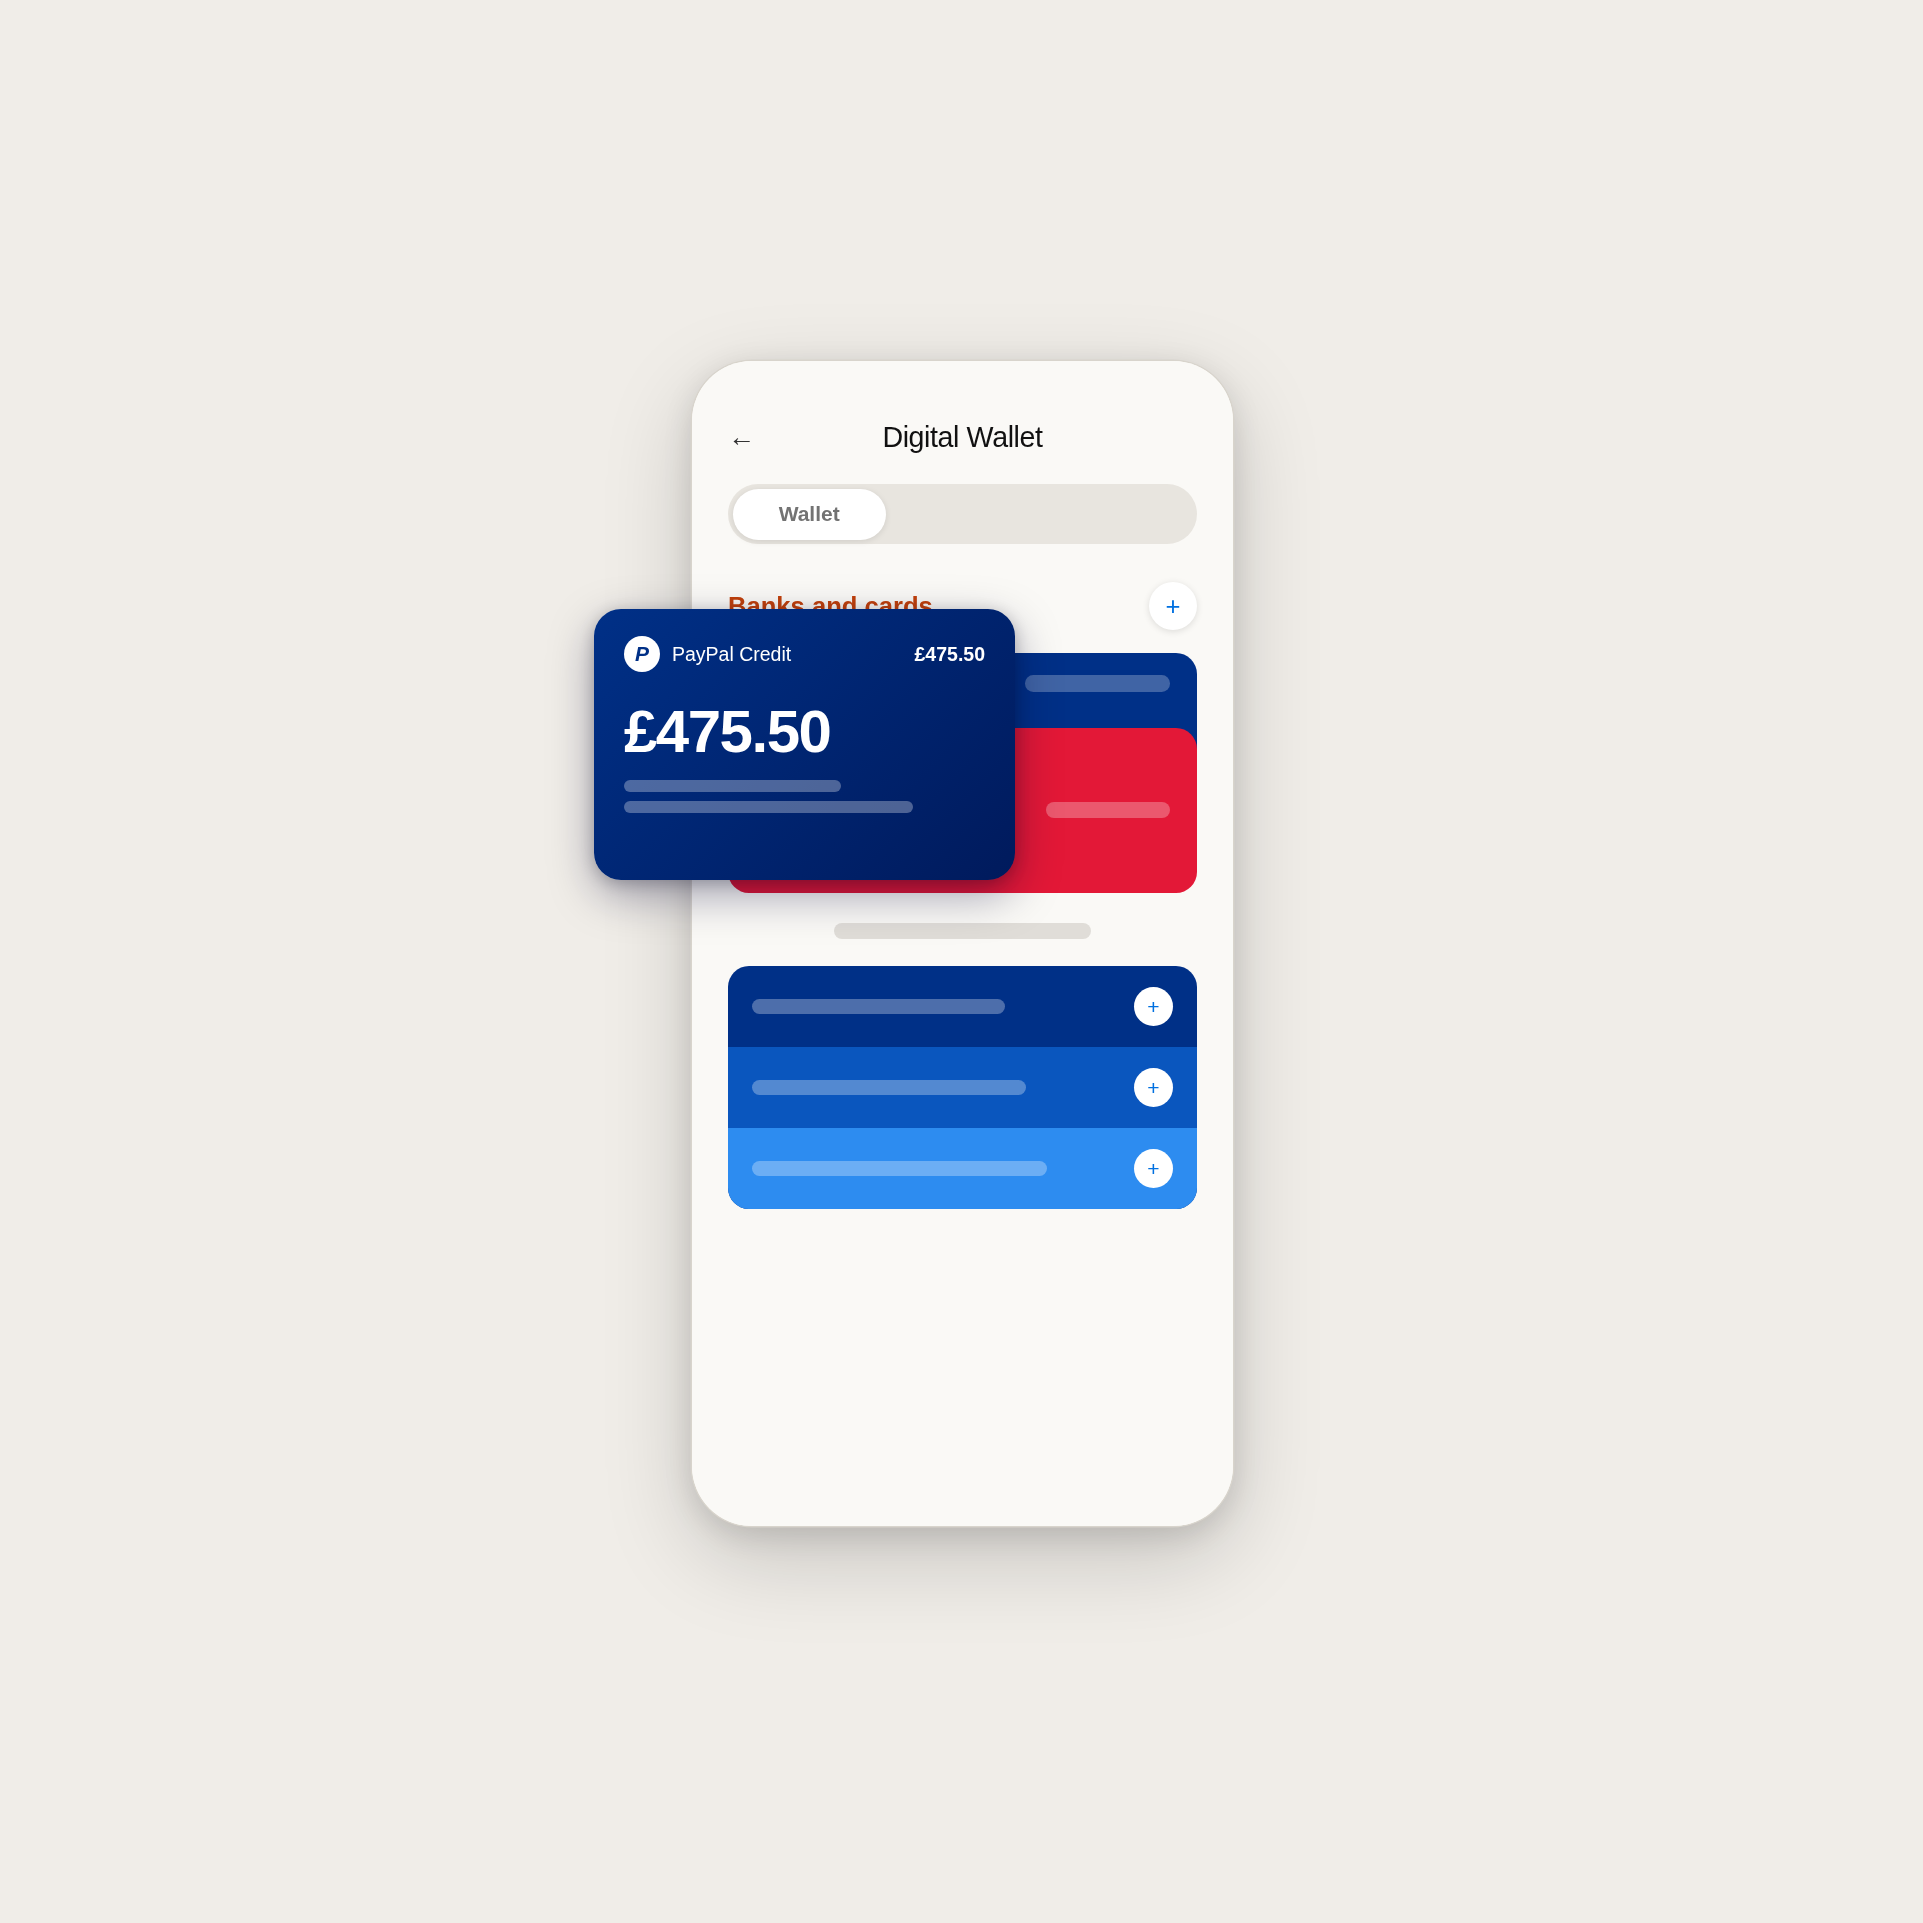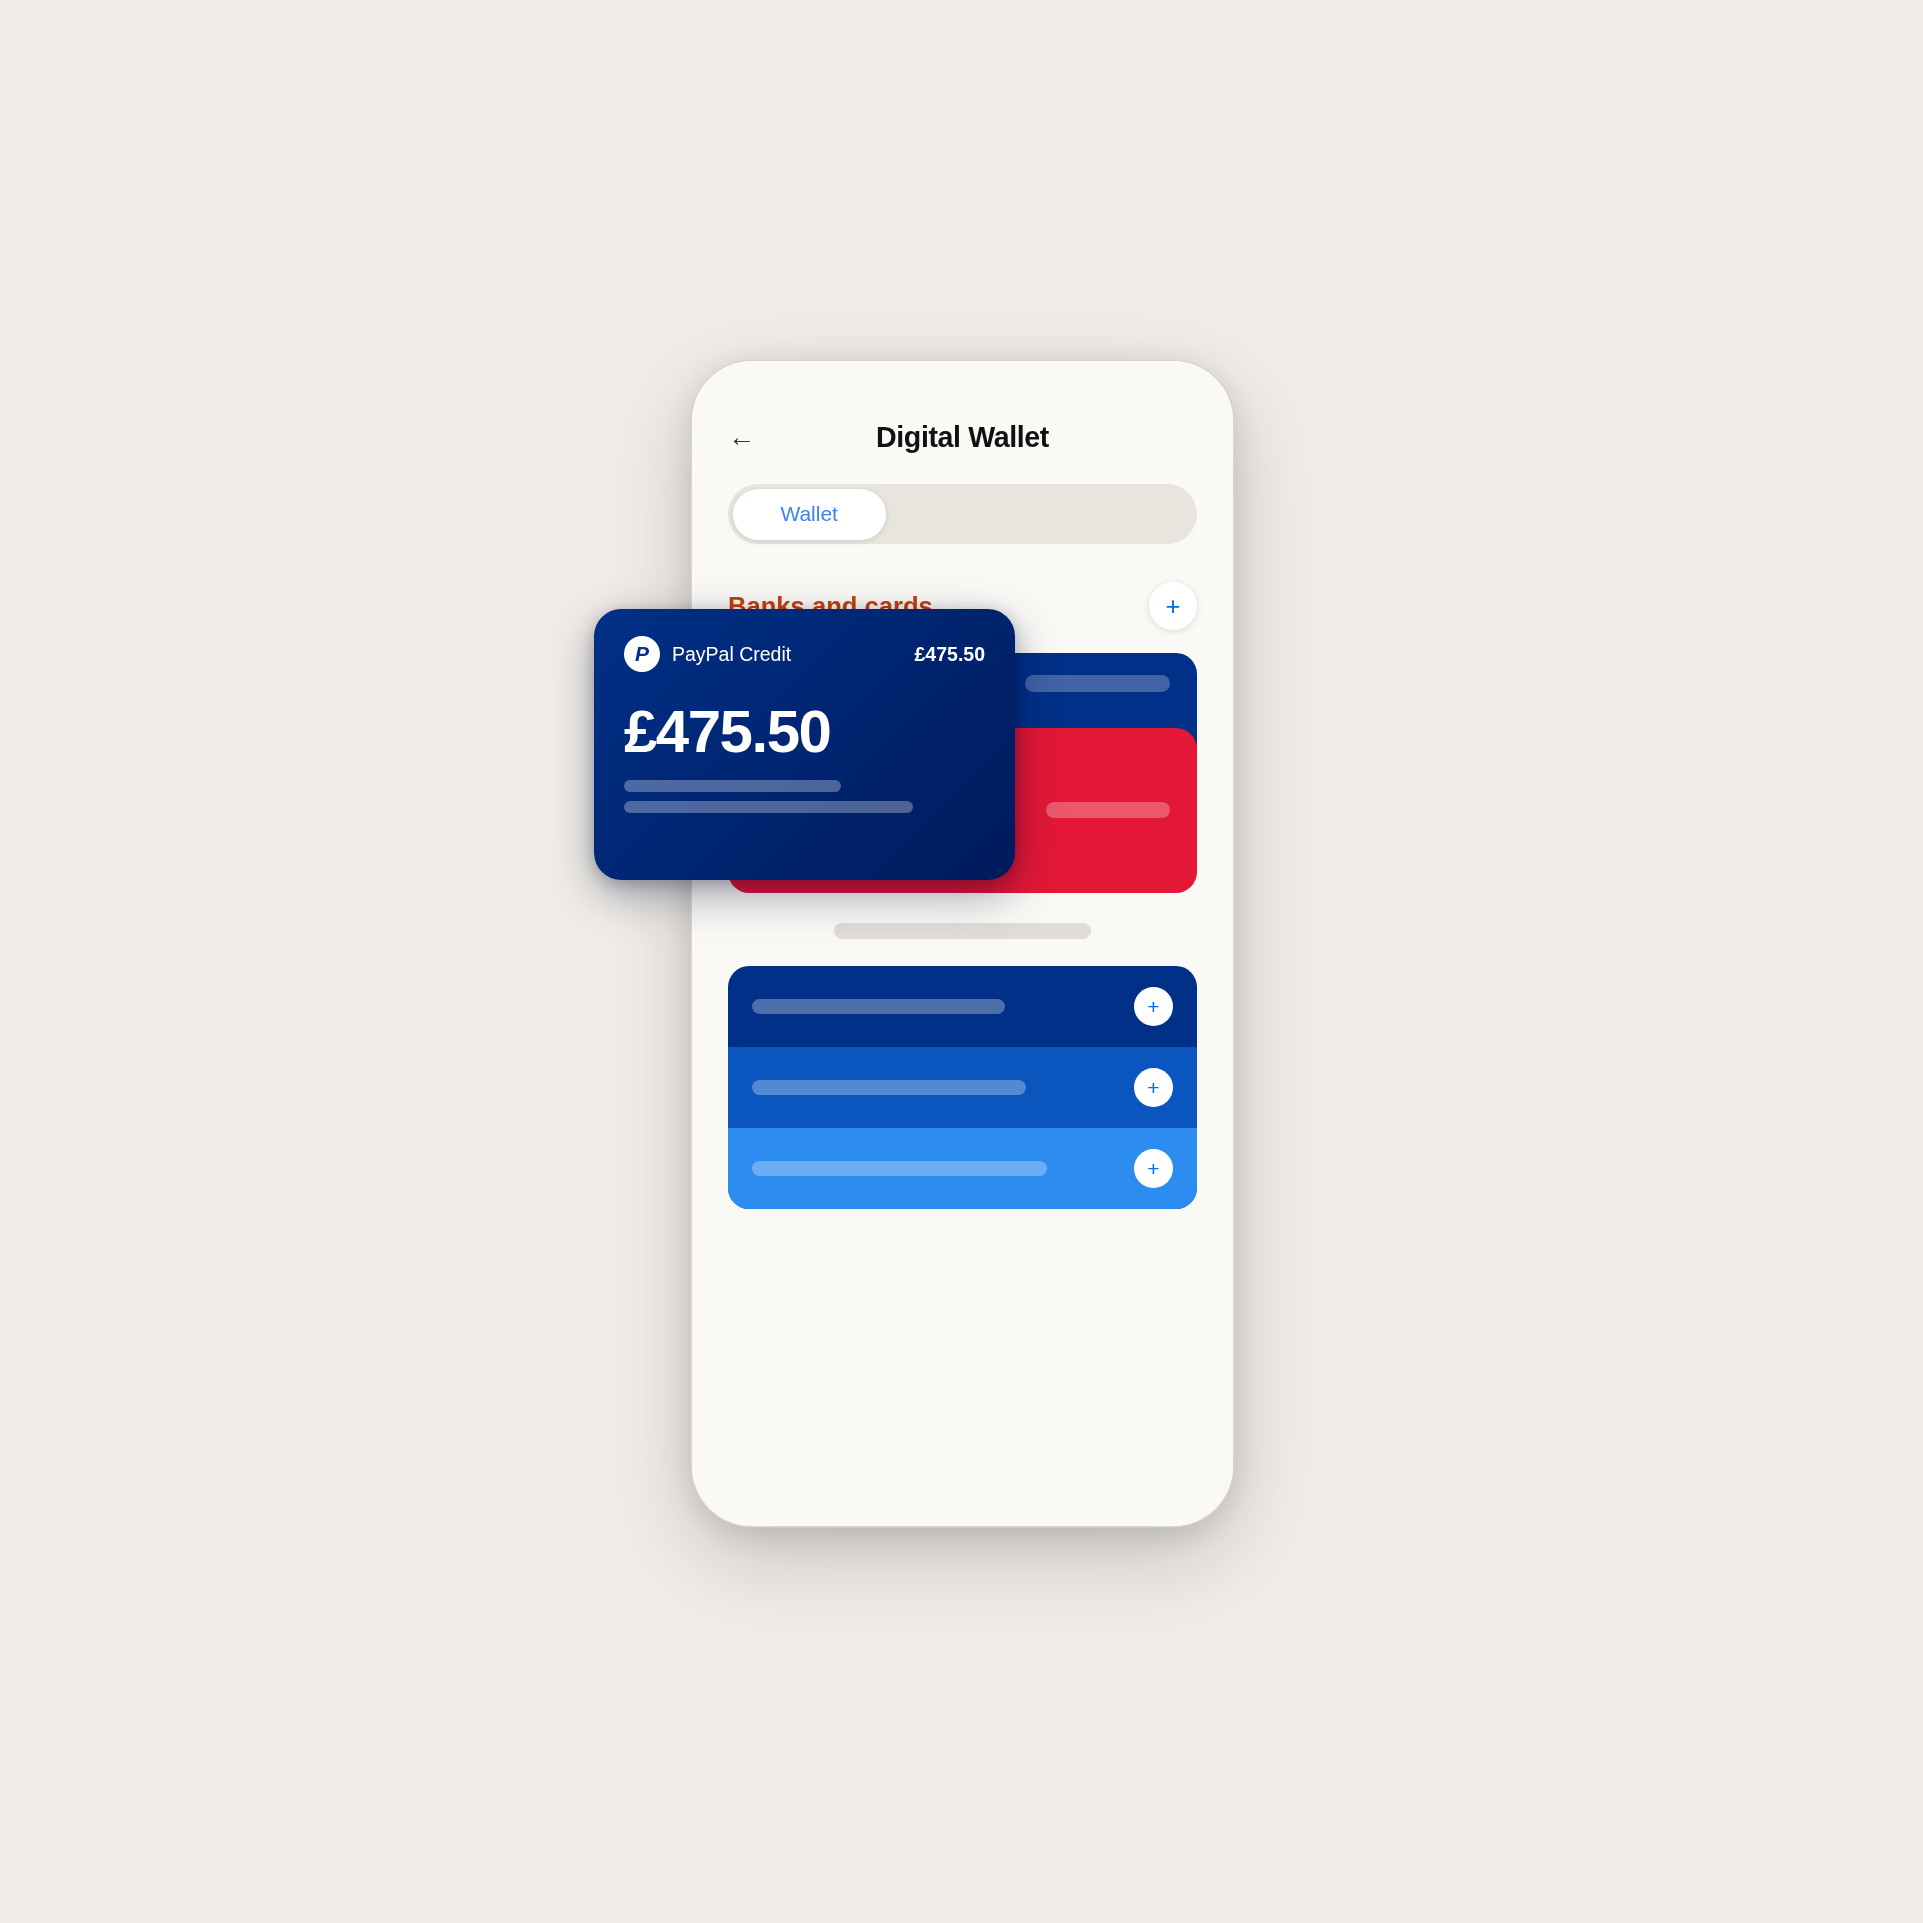--- a/index.html
+++ b/index.html
@@ -61,21 +61,21 @@
       position: absolute;
       left: 0;
       font-size: 27px;
       color: #333;
       cursor: pointer;
       line-height: 1;
     }
 
     .header-title {
       font-size: 28.6px;
-      font-weight: 700;
+      font-weight: 400;
       color: #111;
       letter-spacing: -0.4px;
     }
 
     
     .tab-bar {
       display: flex;
       background: #e8e5df;
       border-radius: 30px;
       padding: 4.5px;
@@ -89,22 +89,22 @@
       padding: 13.5px 0;
       border-radius: 25.6px;
       font-size: 21px;
       font-weight: 500;
       color: #888;
       cursor: pointer;
     }
 
     .tab.active {
       background: #fff;
-      color: #3b82f6;
-      font-weight: 400;
+      color: #737373;
+      font-weight: 700;
       box-shadow: 0 1.5px 6px rgba(0,0,0,0.10);
     }
 
     
     .section-header {
       display: flex;
       align-items: center;
       justify-content: space-between;
       margin-bottom: 22.5px;
     }

